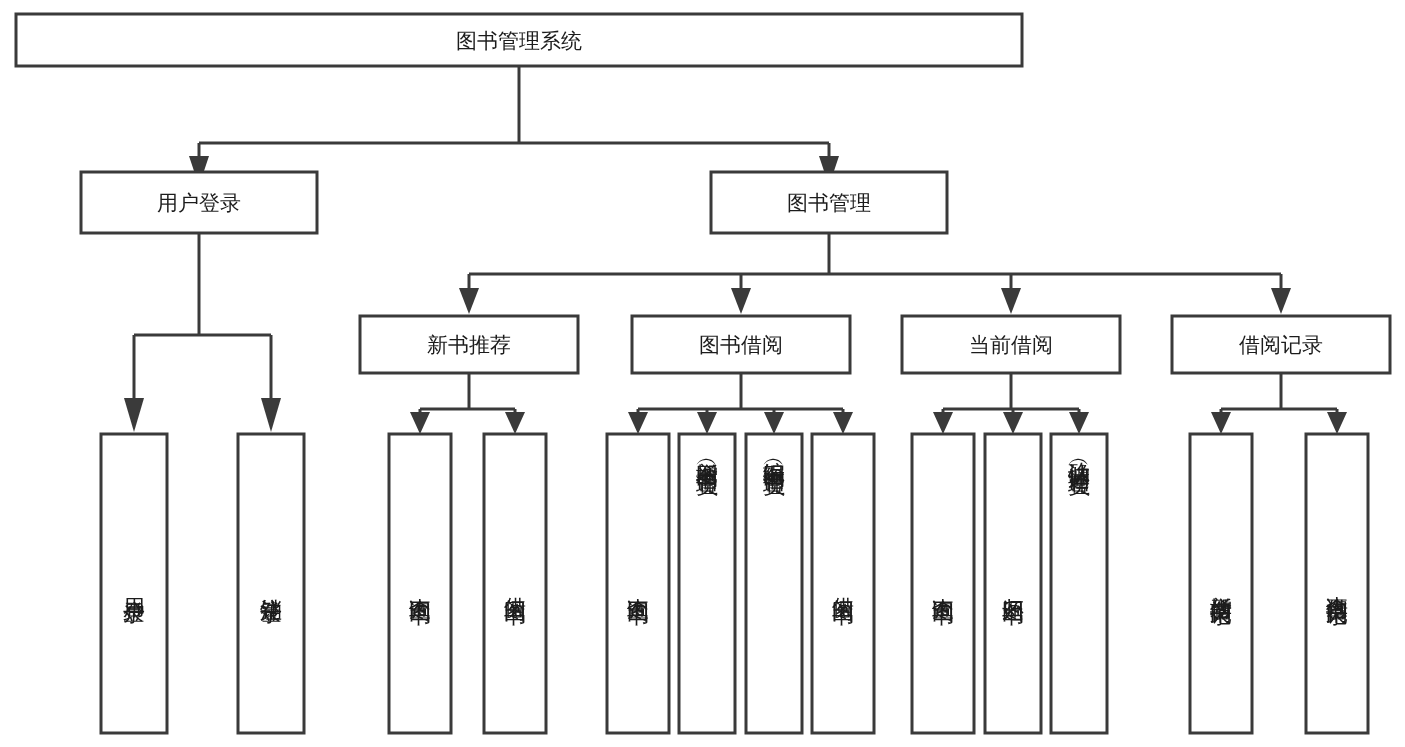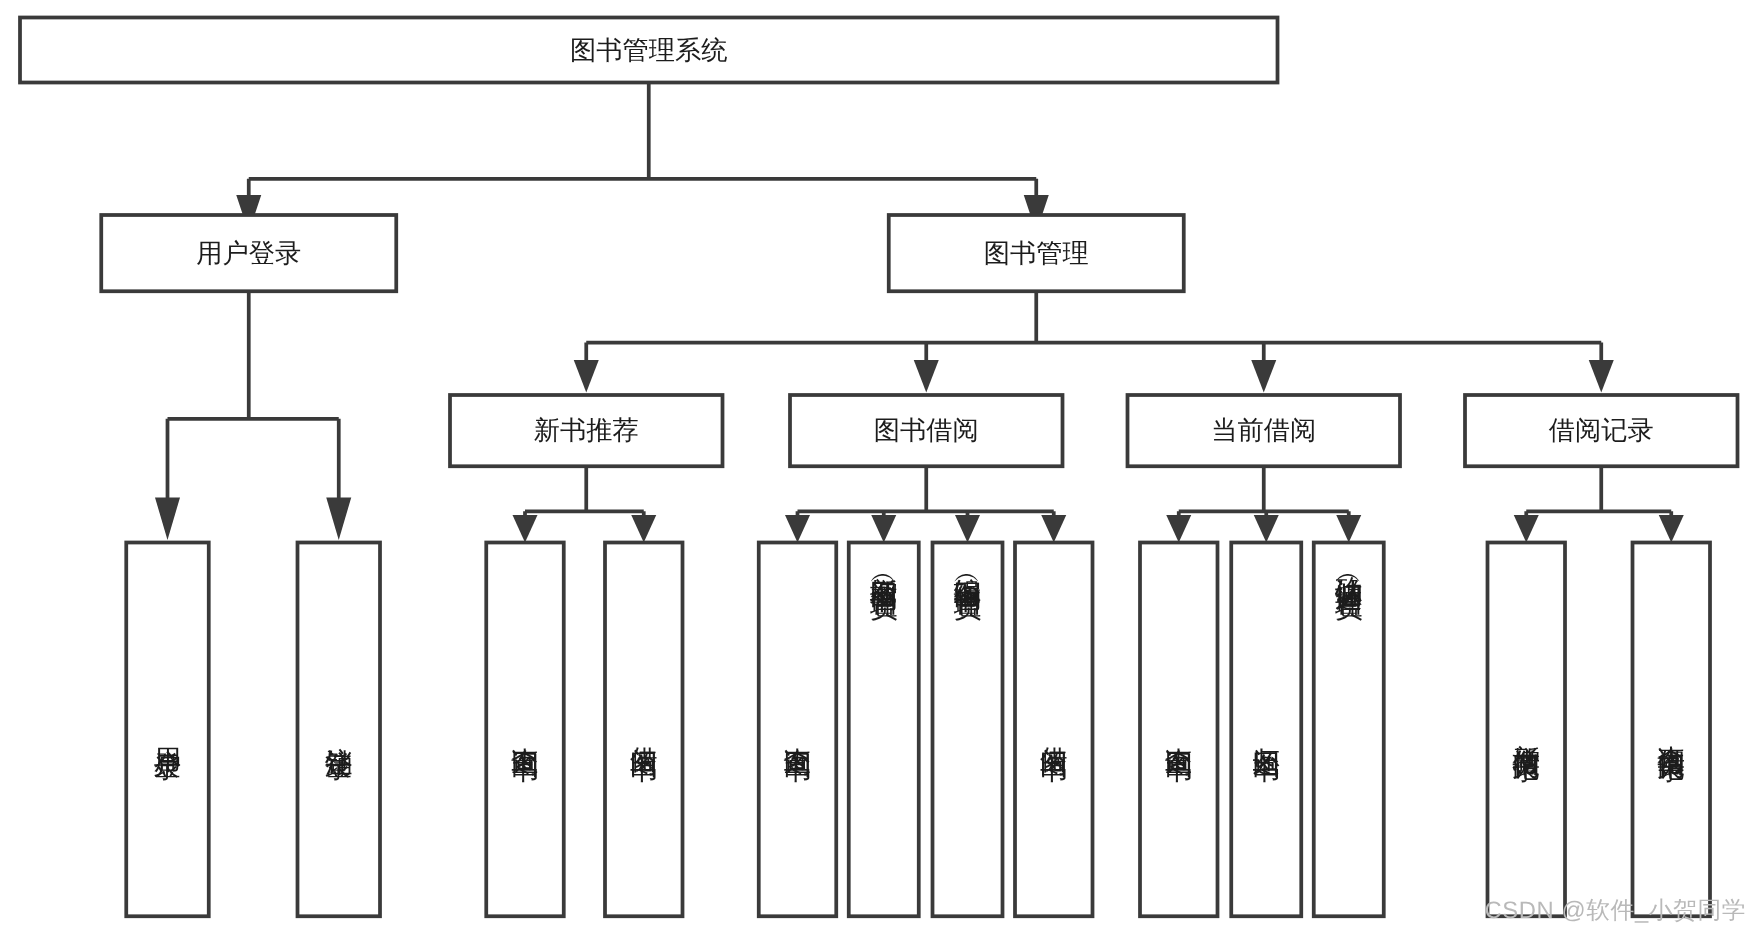--- a/index.html
+++ b/index.html
@@ -231,14 +231,13 @@
   <div class="leaf-label-wrap" style="left:1051px; top:434px; width:56px; height:299px; align-items:flex-start;">
     <span class="leaf-label-v" style="margin-top:10px;">确认归还（管理员）</span>
   </div>
   <div class="leaf-label-wrap" style="left:1190px; top:434px; width:62px; height:299px;">
     <span class="leaf-label-v">新增借阅记录</span>
   </div>
   <div class="leaf-label-wrap" style="left:1306px; top:434px; width:62px; height:299px;">
     <span class="leaf-label-v">查询借阅记录</span>
   </div>
 
-  <div class="watermark">CSDN @软件_小贺同学</div>
 </div>
 
 </body></html>

